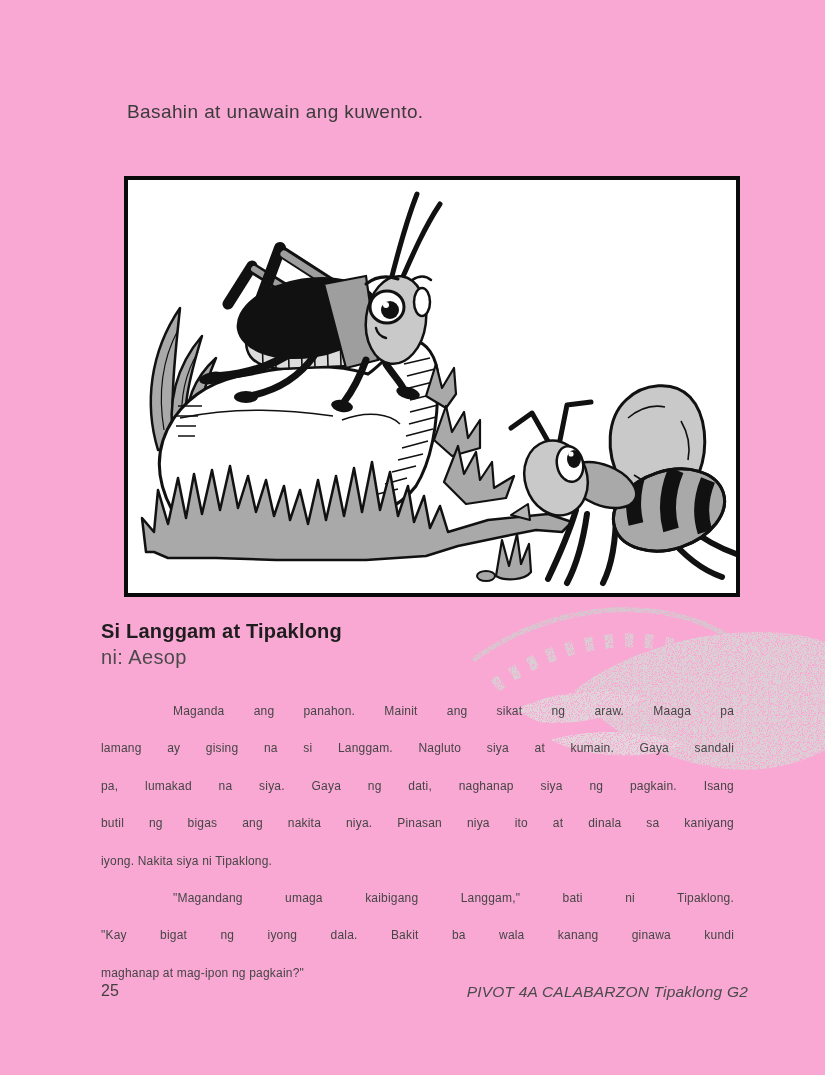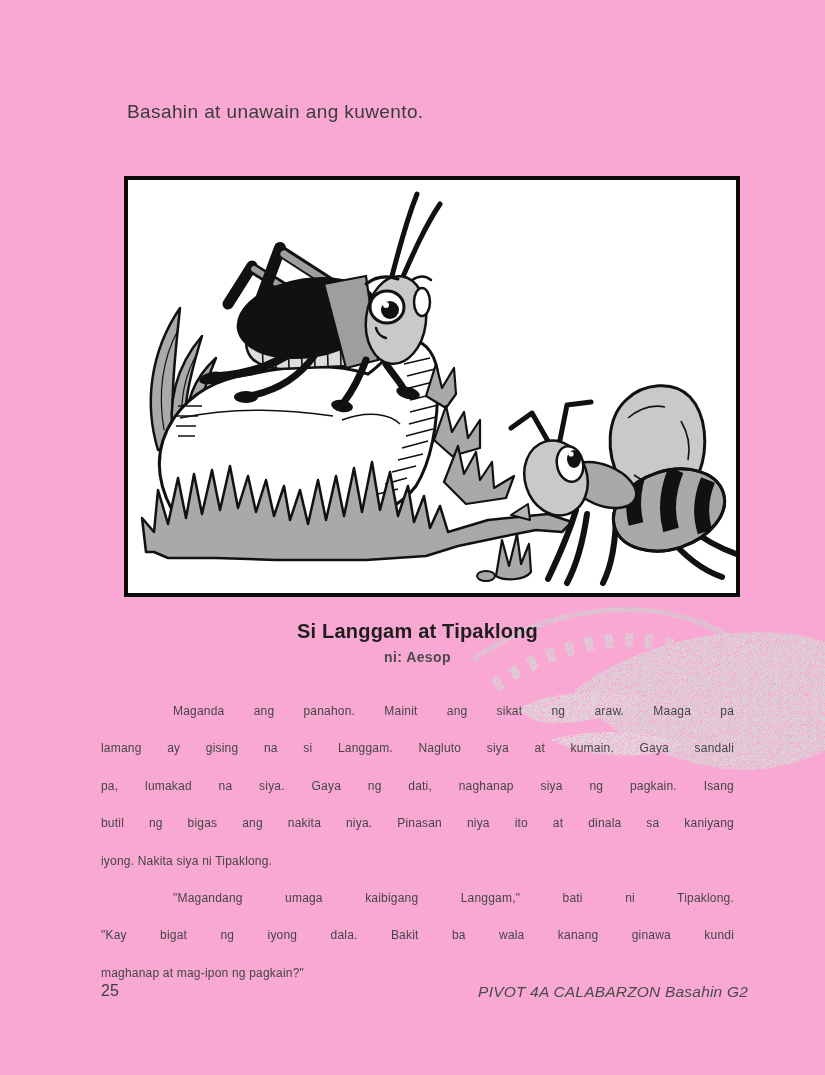--- a/index.html
+++ b/index.html
@@ -12,24 +12,24 @@
     position:absolute; left:127px; top:100px; font-size:19px; line-height:24px;
     letter-spacing:.4px; color:#3b3b3b; z-index:2;
   }
   .figure {
     position:absolute; left:124px; top:176px; width:608px; height:413px;
     border:4px solid #0a0a0a; background:#ffffff; z-index:2;
   }
   .figure svg { display:block; width:608px; height:413px; }
   .watermark { position:absolute; left:455px; top:540px; z-index:1; pointer-events:none; }
   .title-block {
-    position:absolute; left:101px; top:618px; width:633px; text-align:center; z-index:2;
+    position:absolute; left:101px; top:618px; width:633px; z-index:2;
   }
   .story-title { font-size:20px; font-weight:bold; color:#1d1d1d; line-height:26px; letter-spacing:.2px; }
-  .story-byline { font-size:14px; color:#4a4a4a; line-height:26px; letter-spacing:.4px;font-weight:bold; }
+  .story-byline { font-size:20px; color:#4a4a4a; line-height:26px; letter-spacing:.4px; }
   .story { position:absolute; left:101px; top:693px; width:633px; z-index:2; }
   .line {
     font-size:12px; line-height:37.4px; letter-spacing:.2px; color:#454545;
     text-align:justify; text-align-last:left; height:37.4px; white-space:nowrap;
   }
   .line.j { text-align-last:justify; white-space:normal; }
   .indent { text-indent:72px; }
   .pagenum {
     position:absolute; left:101px; top:980px; width:633px; text-align:left;
     font-size:16px; color:#3f3f3f; line-height:22px; z-index:2;
@@ -189,15 +189,15 @@
       <div class="line">iyong. Nakita siya ni Tipaklong.</div>
     </div>
     <div class="para">
       <div class="line j indent">"Magandang umaga kaibigang Langgam," bati ni Tipaklong.</div>
       <div class="line j">"Kay bigat ng iyong dala. Bakit ba wala kanang ginawa kundi</div>
       <div class="line">maghanap at mag-ipon ng pagkain?"</div>
     </div>
   </div>
 
   <div class="pagenum">25</div>
-  <div class="footer">PIVOT 4A CALABARZON Basahin G2</div>
+  <div class="footer">PIVOT 4A CALABARZON Tipaklong G2</div>
 
 </div>
 
 </body></html>

